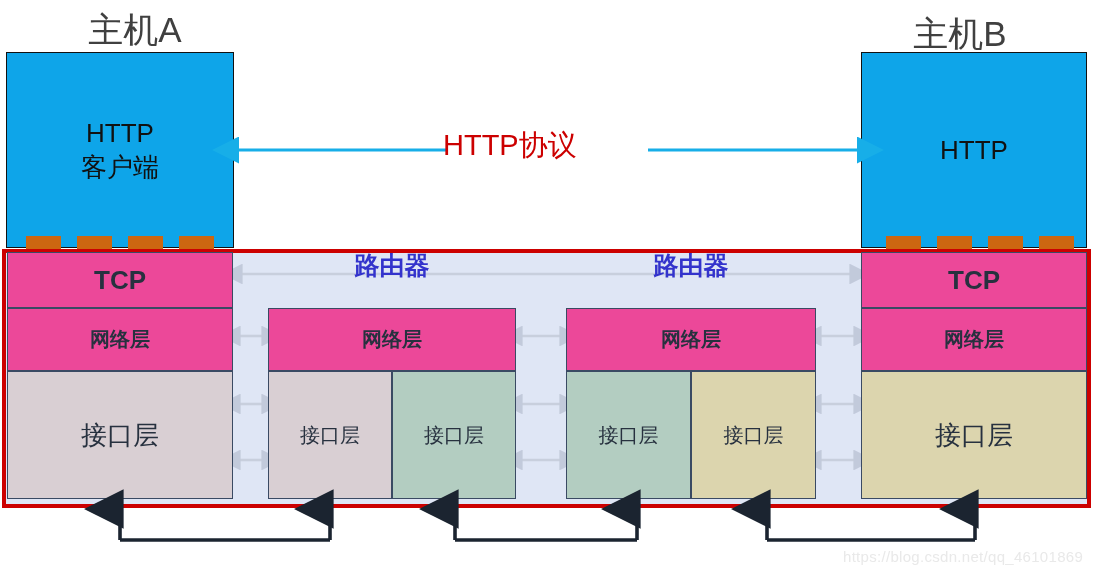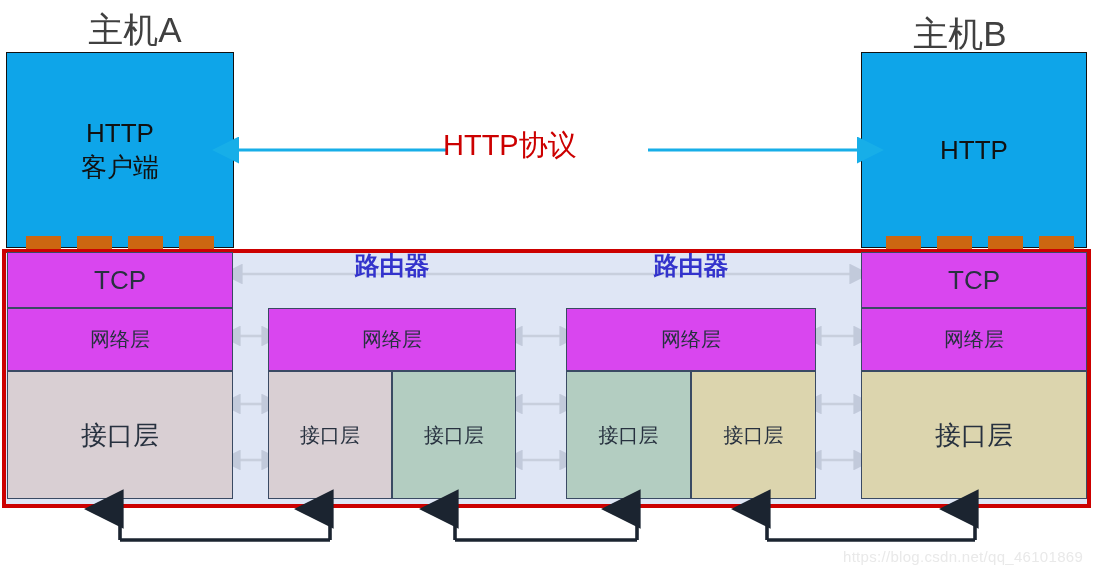--- a/index.html
+++ b/index.html
@@ -34,21 +34,21 @@
   .red-frame{
     border:4px solid #cc0000;background:#dfe6f5;
   }
 
   
   .lbox{
     border:1.2px solid #3a4a63;
     display:flex;align-items:center;justify-content:center;
     text-align:center;color:#27313f;
   }
-  .fill-blue{background:#d946ef;}
+  .fill-blue{background:#ec4899;font-weight:bold;}
   .fill-mauve{background:#d9cfd3;}
   .fill-green{background:#b3cdc1;}
   .fill-tan{background:#dcd5ae;}
 
   .t26{font-size:26px;}
   .t24{font-size:20px;}
 
   
   .router-label{
     font-size:25px;color:#3333cc;text-align:center;white-space:nowrap;font-weight:bold;

